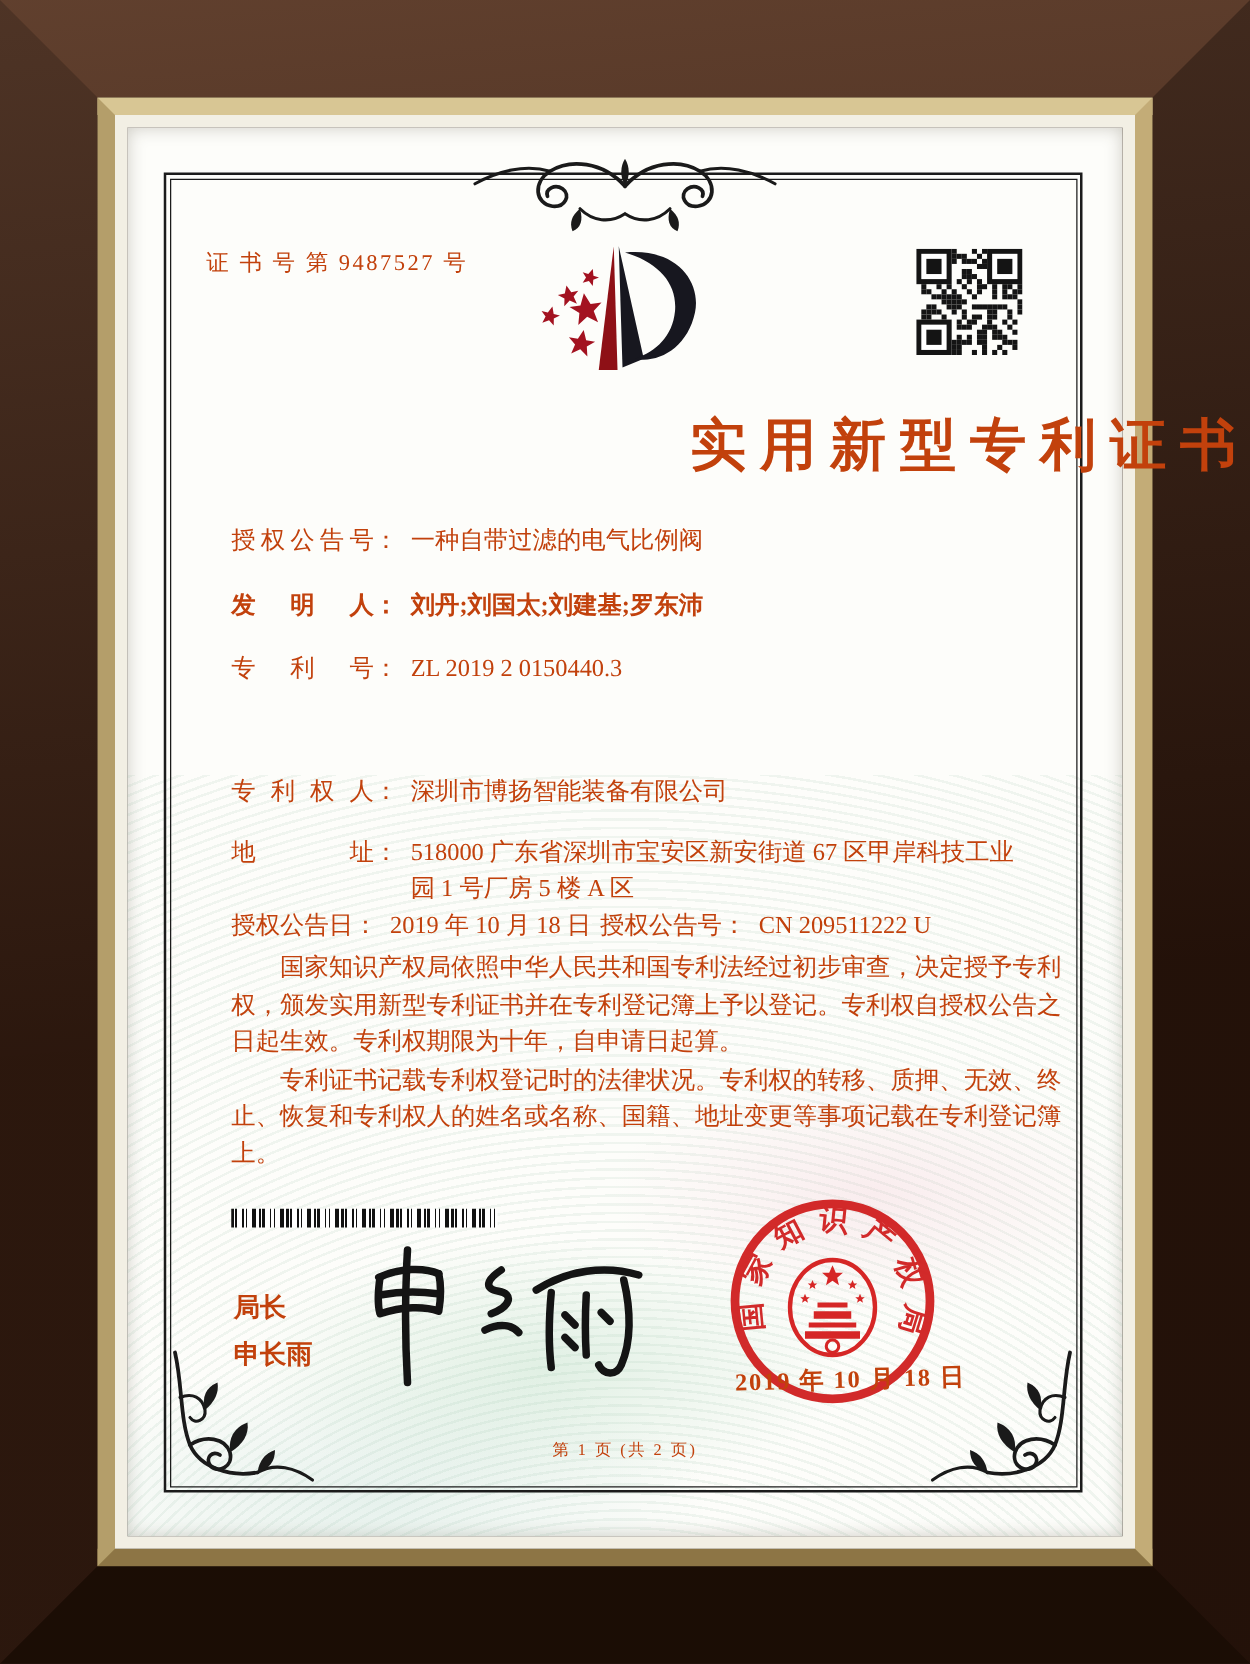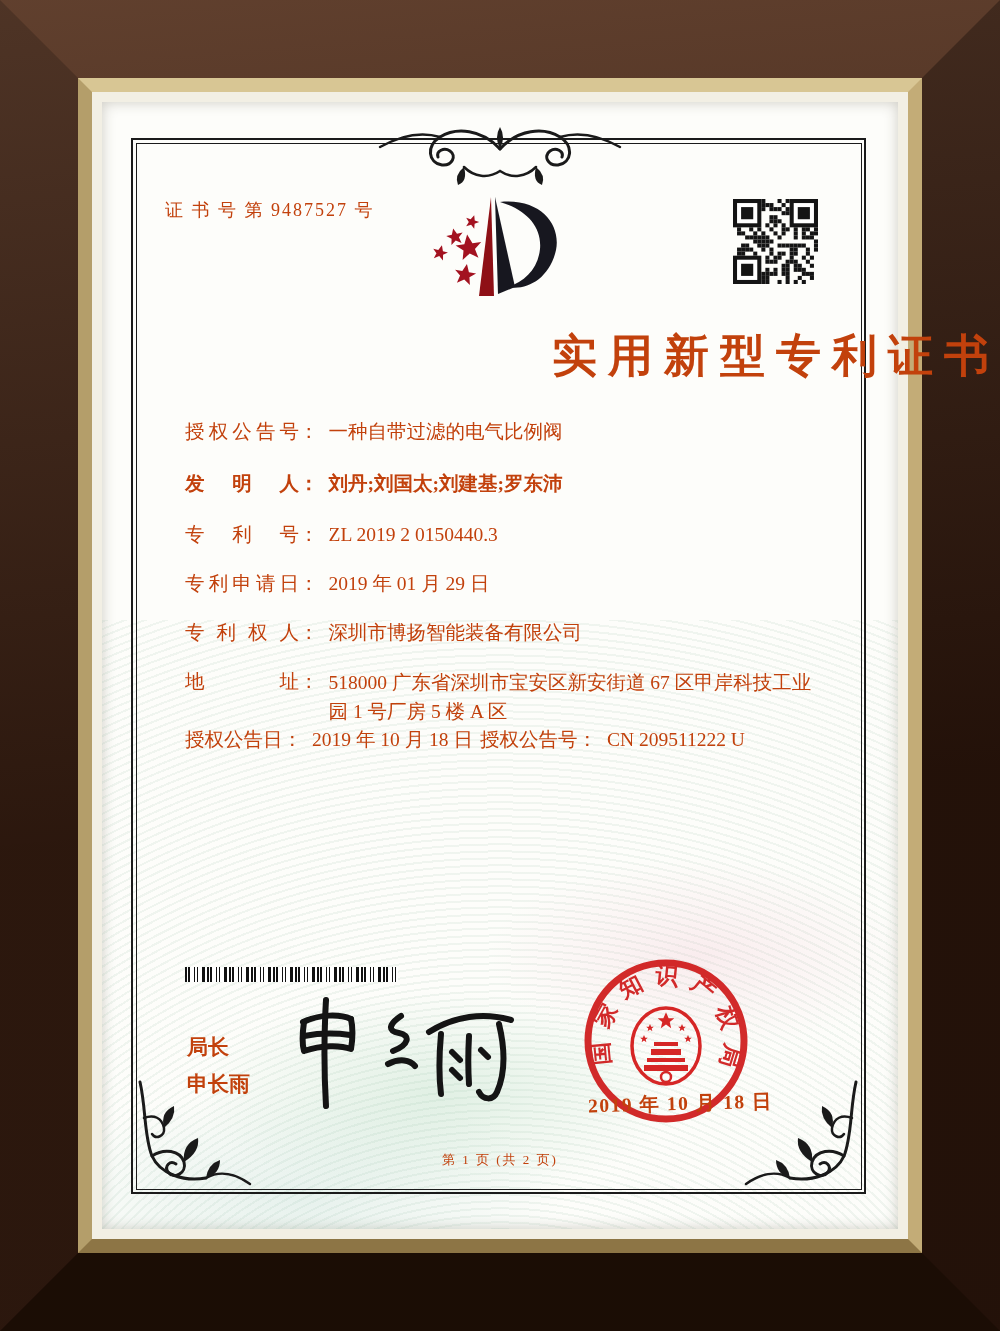--- a/index.html
+++ b/index.html
@@ -297,36 +297,37 @@
 
     <div class="frow" style="top:418px;">
       <span class="flabel">授权公告号</span><span>：</span><span class="fvalue">一种自带过滤的电气比例阀</span>
     </div>
     <div class="frow" style="top:470px;font-weight:bold;">
       <span class="flabel">发明人</span><span>：</span><span class="fvalue">刘丹;刘国太;刘建基;罗东沛</span>
     </div>
     <div class="frow" style="top:521px;">
       <span class="flabel">专利号</span><span>：</span><span class="fvalue">ZL 2019 2 0150440.3</span>
     </div>
-    <div class="frow" style="top:570px;">
-      <span class="flabel">专利申请日</span><span>：</span><span class="fvalue">2019 年 01 月 29 日</span>
-    </div>
     <div class="frow" style="top:619px;">
       <span class="flabel">专利权人</span><span>：</span><span class="fvalue">深圳市博扬智能装备有限公司</span>
     </div>
     <div class="frow" style="top:668px;">
       <span class="flabel">地址</span><span>：</span><span class="addr-lines"><span>518000 广东省深圳市宝安区新安街道 67 区甲岸科技工业</span><br><span>园 1 号厂房 5 楼 A 区</span></span>
     </div>
     <div class="frow" style="top:726px;">
       <span>授权公告日</span><span>：</span><span class="fvalue">2019 年 10 月 18 日</span>
       <span class="grant-no-pair">
         <span>授权公告号</span><span>：</span><span class="fvalue">CN 209511222 U</span>
       </span>
     </div>
 
+    <div class="paras">
+      <p>国家知识产权局依照中华人民共和国专利法经过初步审查，决定授予专利权，颁发实用新型专利证书并在专利登记簿上予以登记。专利权自授权公告之日起生效。专利权期限为十年，自申请日起算。</p>
+      <p>专利证书记载专利权登记时的法律状况。专利权的转移、质押、无效、终止、恢复和专利权人的姓名或名称、国籍、地址变更等事项记载在专利登记簿上。</p>
+    </div>
 
     <div class="barcode"></div>
 
     <div class="signer">
       <div>局长</div>
       <div>申长雨</div>
     </div>
 
     <svg class="signature-svg" width="232" height="122" viewBox="0 0 232 122">
       <g fill="none" stroke="#141414" stroke-width="6" stroke-linecap="round" stroke-linejoin="round">

